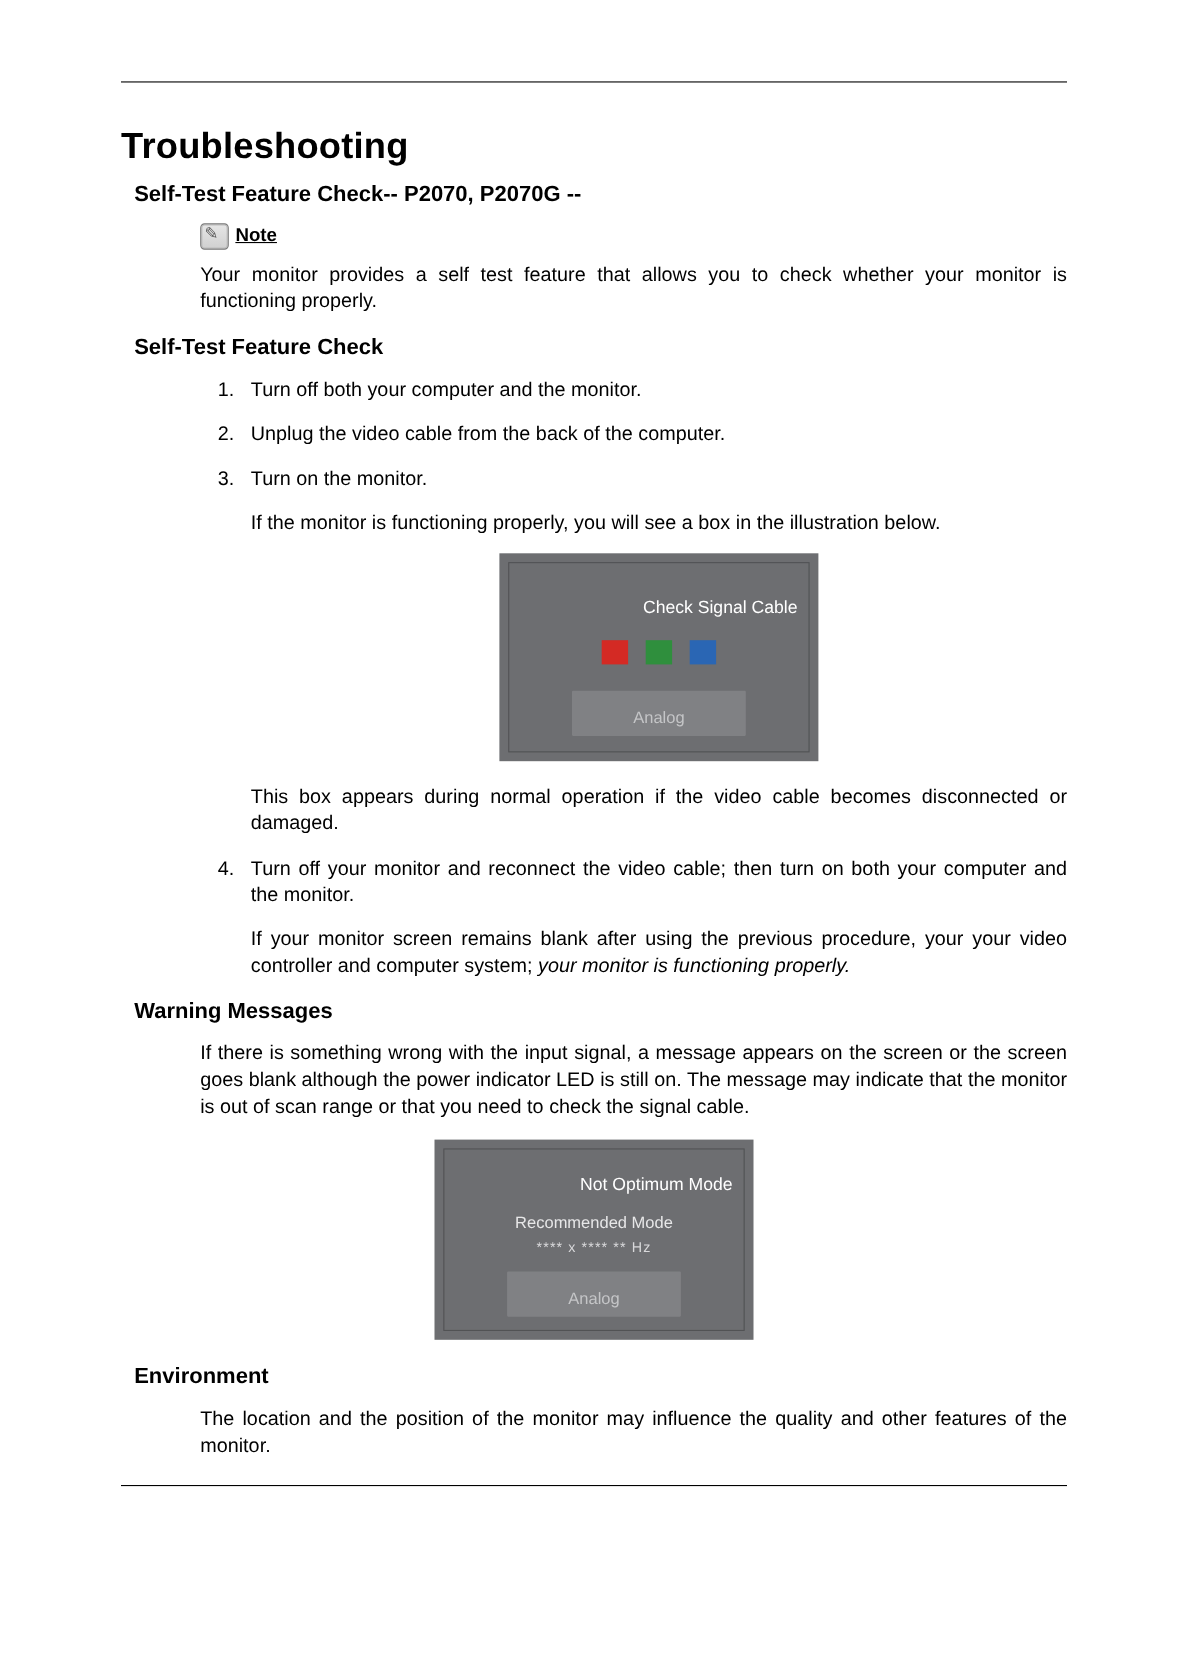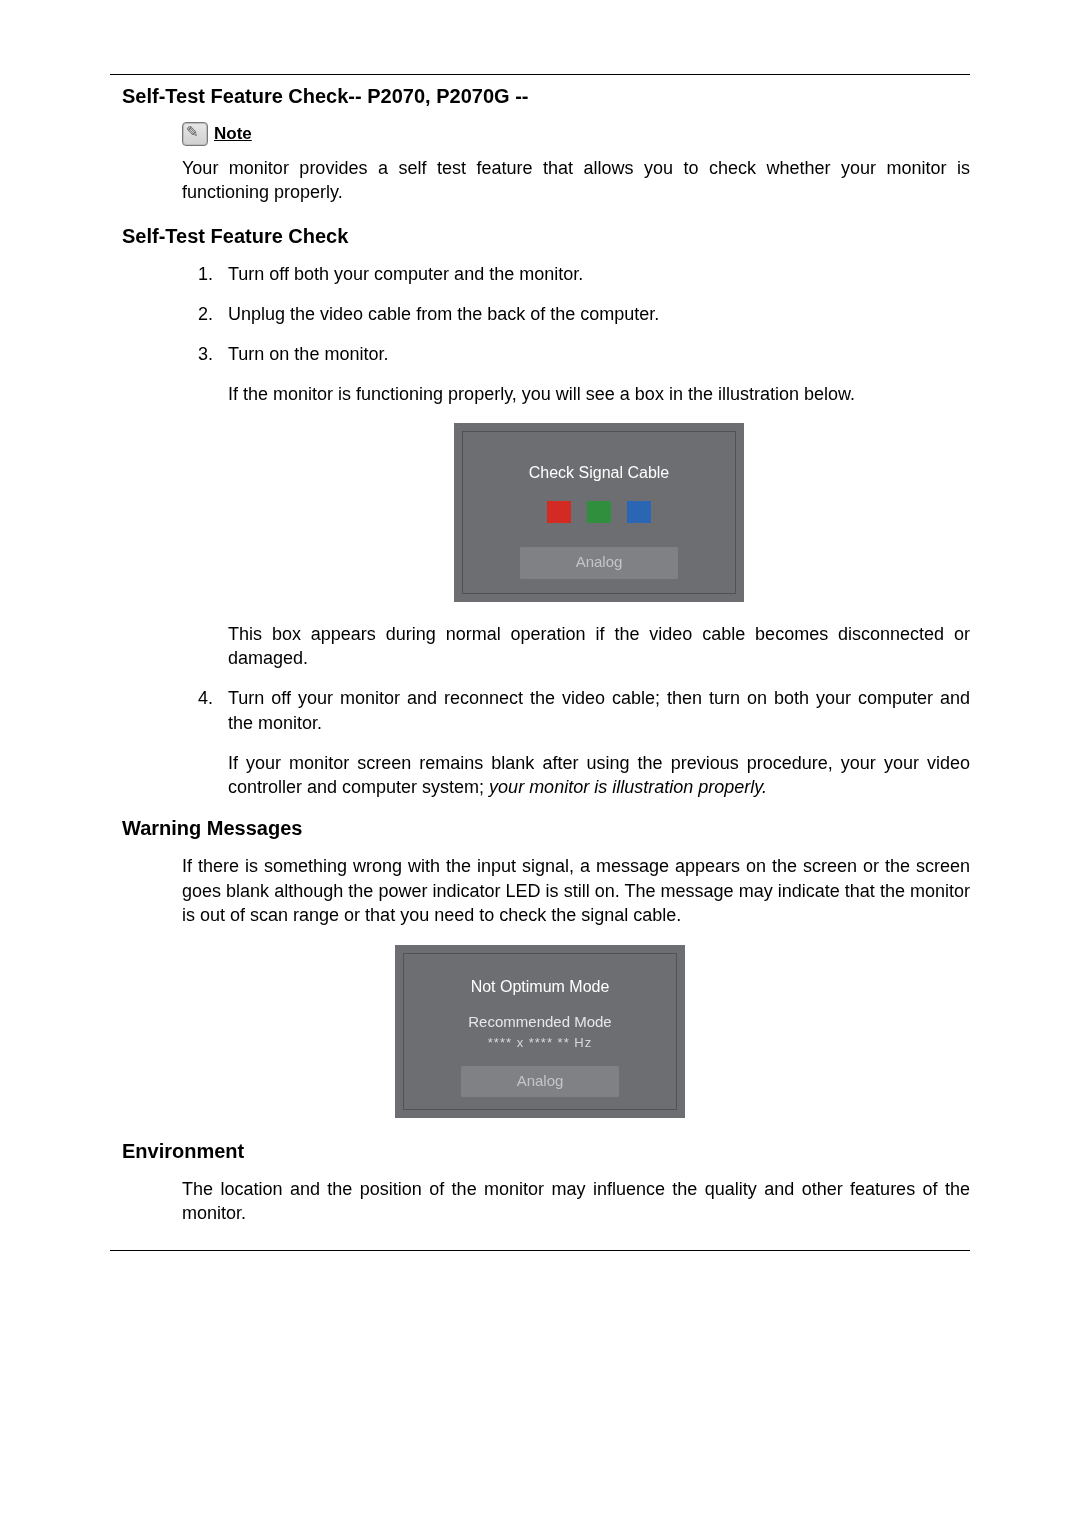--- a/index.html
+++ b/index.html
@@ -104,20 +104,21 @@
     text-align: center;
     color: #e7e7e8;
     font-size: 16px;
   }
   .osd-inner.short {
     padding: 22px 10px 12px 10px;
   }
   .osd-line1 {
     margin-bottom: 18px;
     color: #ffffff;
+    text-align: right;
   }
   .osd-line2 {
     font-size: 15px;
     color: #e7e7e8;
     margin-bottom: 2px;
   }
   .osd-line3 {
     font-size: 13px;
     color: #d8d8da;
     margin-bottom: 14px;
@@ -132,31 +133,32 @@
   .sq { width: 24px; height: 22px; }
   .sq.red   { background: #d42a24; }
   .sq.green { background: #2f8f3d; }
   .sq.blue  { background: #2a66b4; }
   .osd-bar {
     width: 158px;
     margin: 0 auto;
     background: #808184;
     color: #c4c5c7;
     font-size: 15px;
-    padding: 5px 0 6px 0;
+    padding: 15px 0 6px 0;
     border-radius: 1px;
   }
 </style>
 </head>
 <body>
 
 <div class="page">
 
   <hr class="rule">
 
+  <h1 class="title">Troubleshooting</h1>
 
   <h2 class="subtitle">Self-Test Feature Check-- P2070, P2070G --</h2>
 
   <div class="note-row">
     <span class="note-icon"></span>
     <span class="note-label">Note</span>
   </div>
 
   <div class="body-block">Your monitor provides a self test feature that allows you to check whether your monitor is functioning properly.</div>
 
@@ -186,21 +188,21 @@
             <div class="osd-bar">Analog</div>
           </div>
         </div>
       </div>
 
       <div class="li-sub">This box appears during normal operation if the video cable becomes disconnected or damaged.</div>
     </li>
     <li>
       <span>Turn off your monitor and reconnect the video cable; then turn on both your computer and the monitor.</span>
       <div class="li-sub">
-        <span>If your monitor screen remains blank after using the previous procedure, your your video controller and computer system; </span><span class="italic">your monitor is illustration properly.</span>
+        <span>If your monitor screen remains blank after using the previous procedure, your your video controller and computer system; </span><span class="italic">your monitor is functioning properly.</span>
       </div>
     </li>
   </ol>
 
   <h2 class="subtitle">Warning Messages</h2>
   <div class="body-block">If there is something wrong with the input signal, a message appears on the screen or the screen goes blank although the power indicator LED is still on. The message may indicate that the monitor is out of scan range or that you need to check the signal cable.</div>
 
   <div class="figure">
     <div class="osd">
       <div class="osd-inner short">

